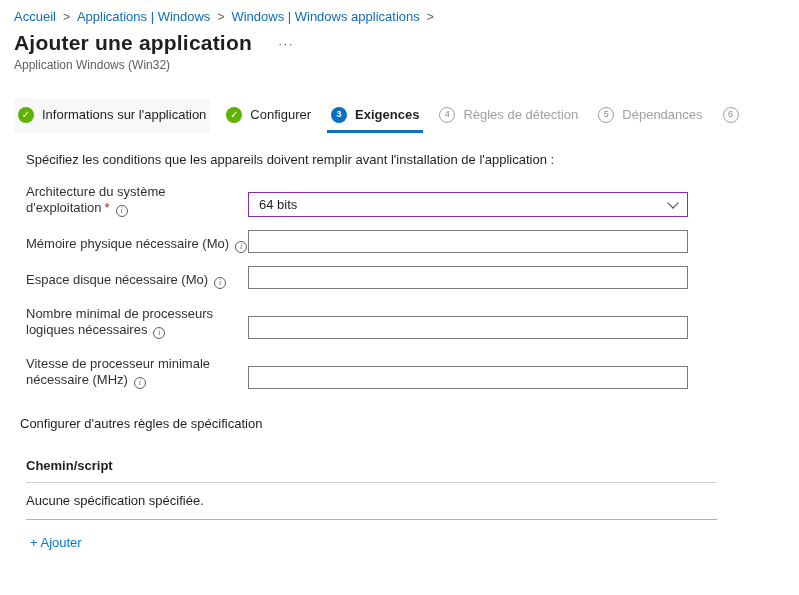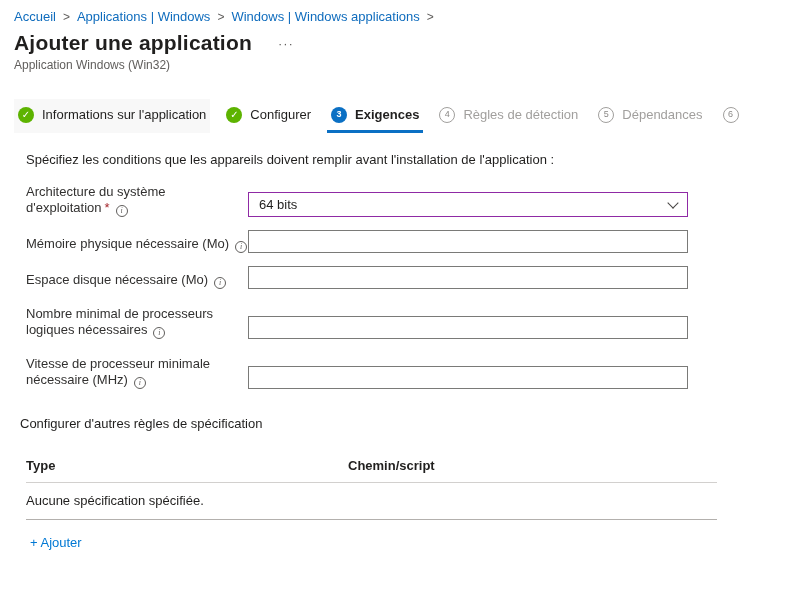--- a/index.html
+++ b/index.html
@@ -154,21 +154,20 @@
       <div class="frow">
         <div class="flabel"><span>Vitesse de processeur minimale nécessaire (MHz)</span><span class="info-icon">i</span></div>
         <div class="fcontrol"><input class="finput" type="text" style=""></div>
       </div>
     </div>
 
   <div class="section-heading">Configurer d'autres règles de spécification</div>
 
   <div class="rules-table">
     <div class="thead" id="table-head">
-        <span class="th th-type">Type</span>
         <span class="th">Chemin/script</span>
       </div>
     <div class="trow-empty">Aucune spécification spécifiée.</div>
   </div>
 
   <a class="add-link">+ Ajouter</a>
 
 </div>
 
 </body></html>

